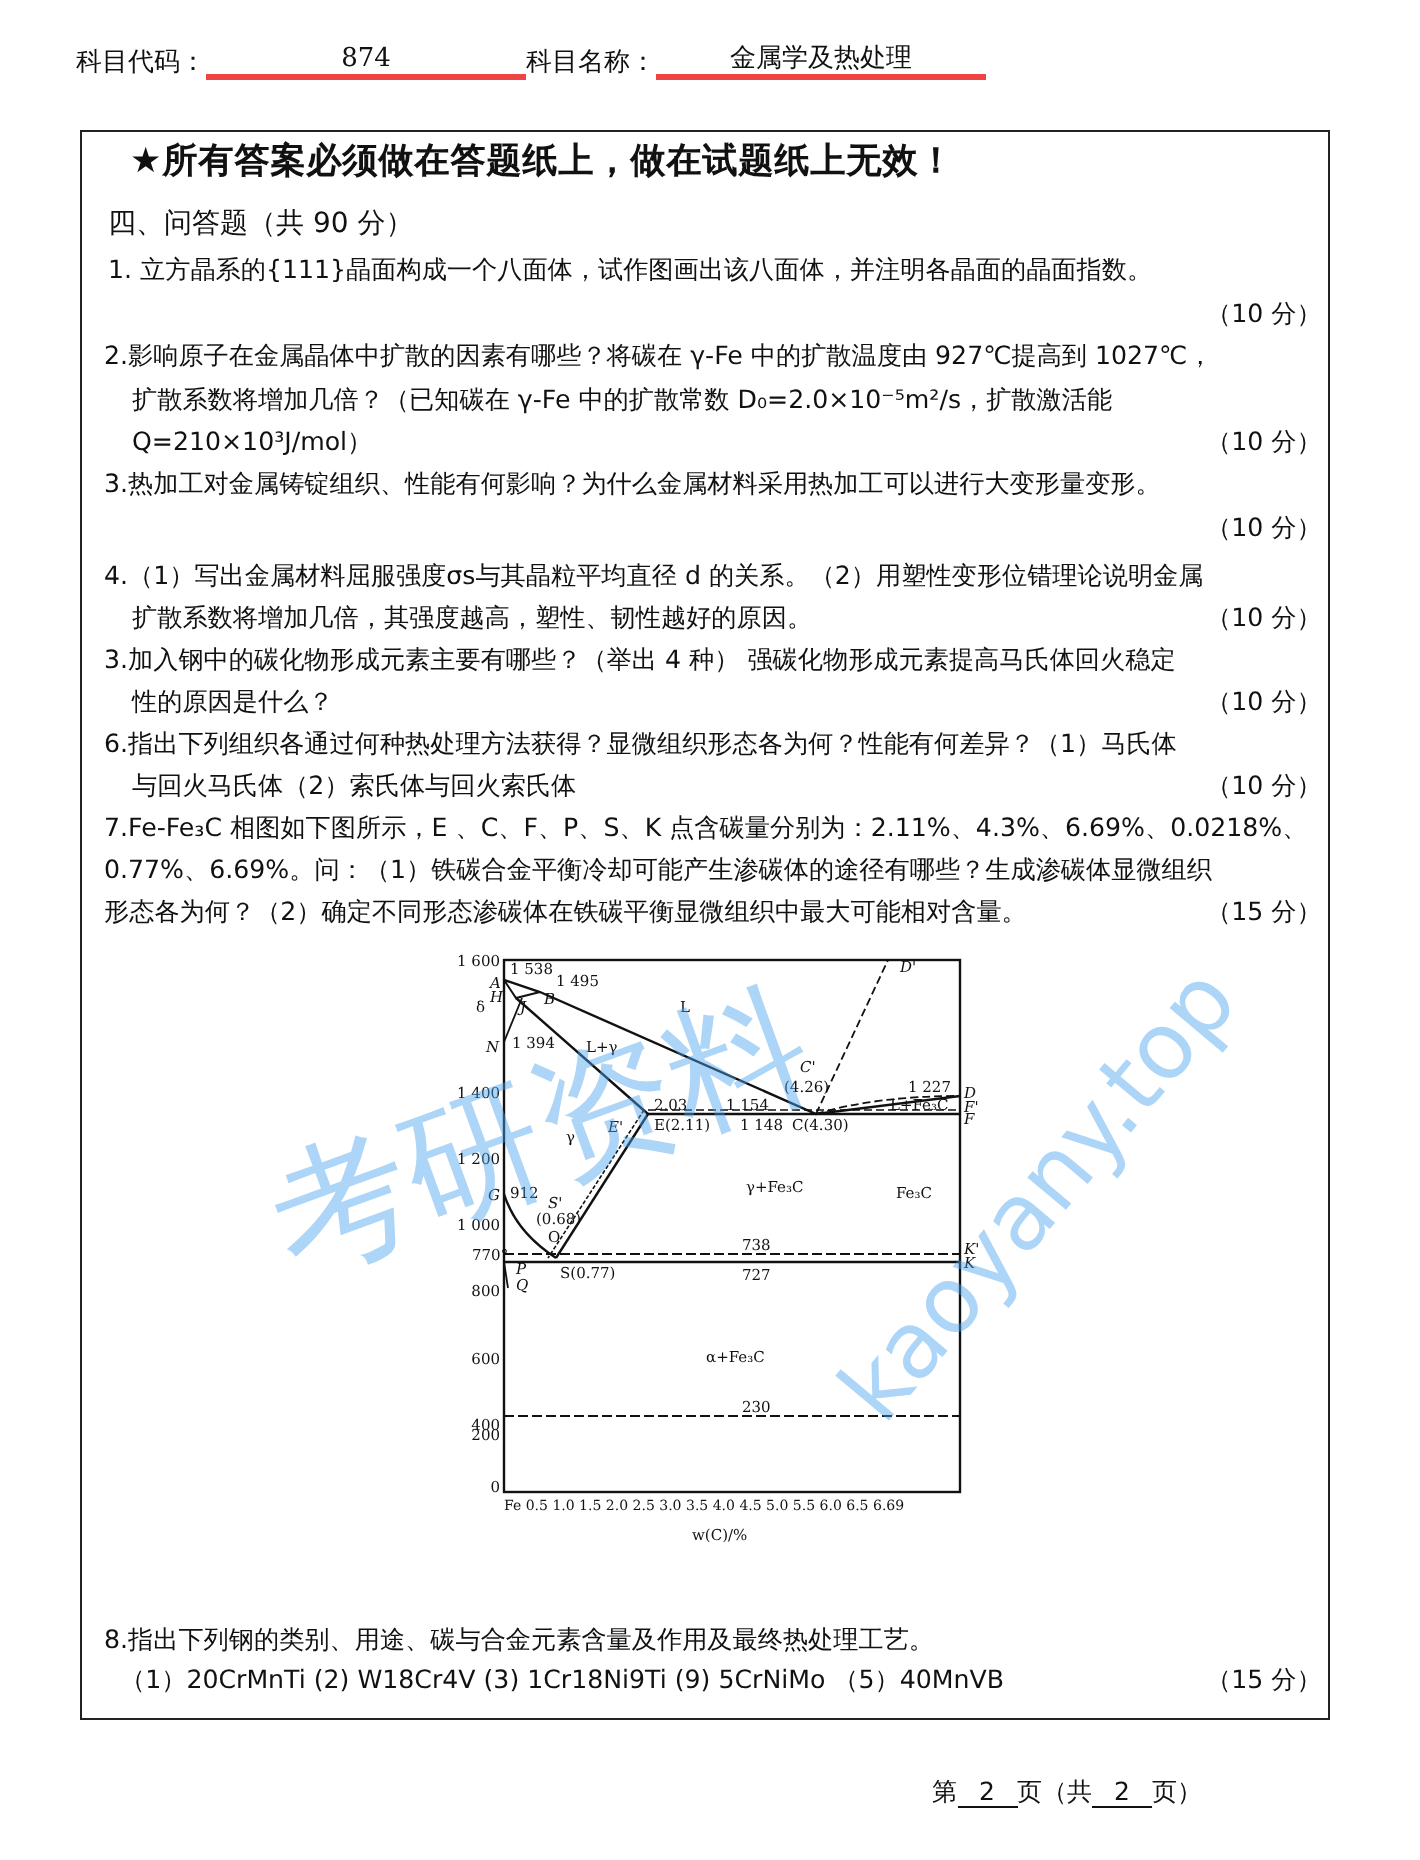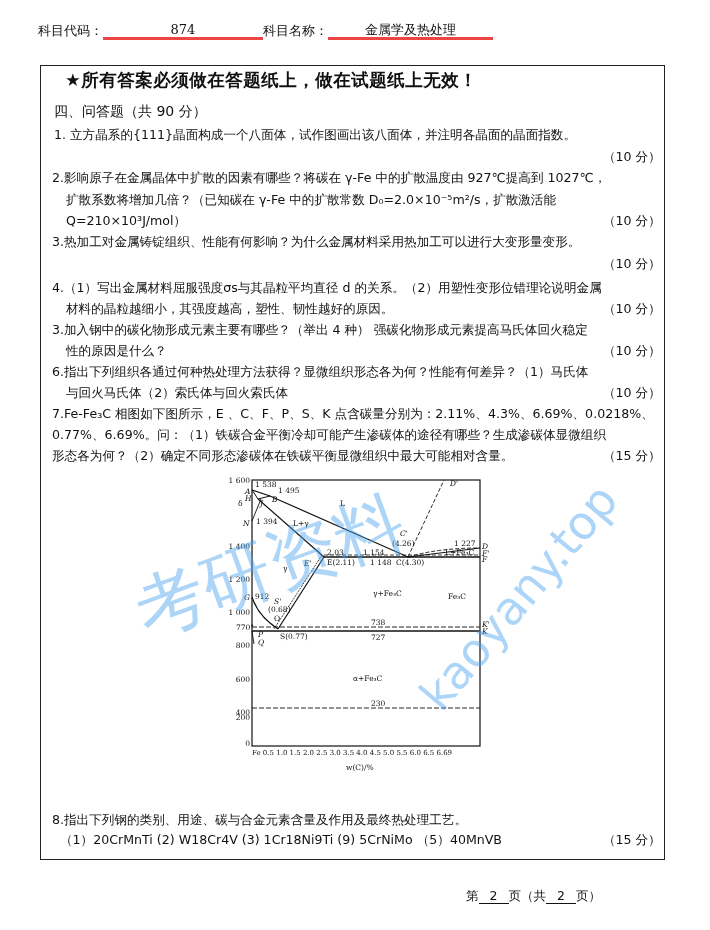--- a/index.html
+++ b/index.html
@@ -38,21 +38,21 @@
 
 <div class="line" style="left:52px;top:170px">2.影响原子在金属晶体中扩散的因素有哪些？将碳在 γ-Fe 中的扩散温度由 927℃提高到 1027℃，</div>
 <div class="line" style="left:66px;top:192px">扩散系数将增加几倍？（已知碳在 γ-Fe 中的扩散常数 D₀=2.0×10⁻⁵m²/s，扩散激活能</div>
 <div class="line" style="left:66px;top:213px">Q=210×10³J/mol）</div>
 <div class="score" style="left:603px;top:213px">（10 分）</div>
 
 <div class="line" style="left:52px;top:234px">3.热加工对金属铸锭组织、性能有何影响？为什么金属材料采用热加工可以进行大变形量变形。</div>
 <div class="score" style="left:603px;top:256px">（10 分）</div>
 
 <div class="line" style="left:52px;top:280px">4.（1）写出金属材料屈服强度σs与其晶粒平均直径 d 的关系。（2）用塑性变形位错理论说明金属</div>
-<div class="line" style="left:66px;top:301px">材料的晶粒越细小，其强度越高，塑性、韧性越好的原因。</div>
+<div class="line" style="left:66px;top:301px">扩散系数将增加几倍，其强度越高，塑性、韧性越好的原因。</div>
 <div class="score" style="left:603px;top:301px">（10 分）</div>
 
 <div class="line" style="left:52px;top:322px">3.加入钢中的碳化物形成元素主要有哪些？（举出 4 种）  强碳化物形成元素提高马氏体回火稳定</div>
 <div class="line" style="left:66px;top:343px">性的原因是什么？</div>
 <div class="score" style="left:603px;top:343px">（10 分）</div>
 
 <div class="line" style="left:52px;top:364px">6.指出下列组织各通过何种热处理方法获得？显微组织形态各为何？性能有何差异？（1）马氏体</div>
 <div class="line" style="left:66px;top:385px">与回火马氏体（2）索氏体与回火索氏体</div>
 <div class="score" style="left:603px;top:385px">（10 分）</div>
 

